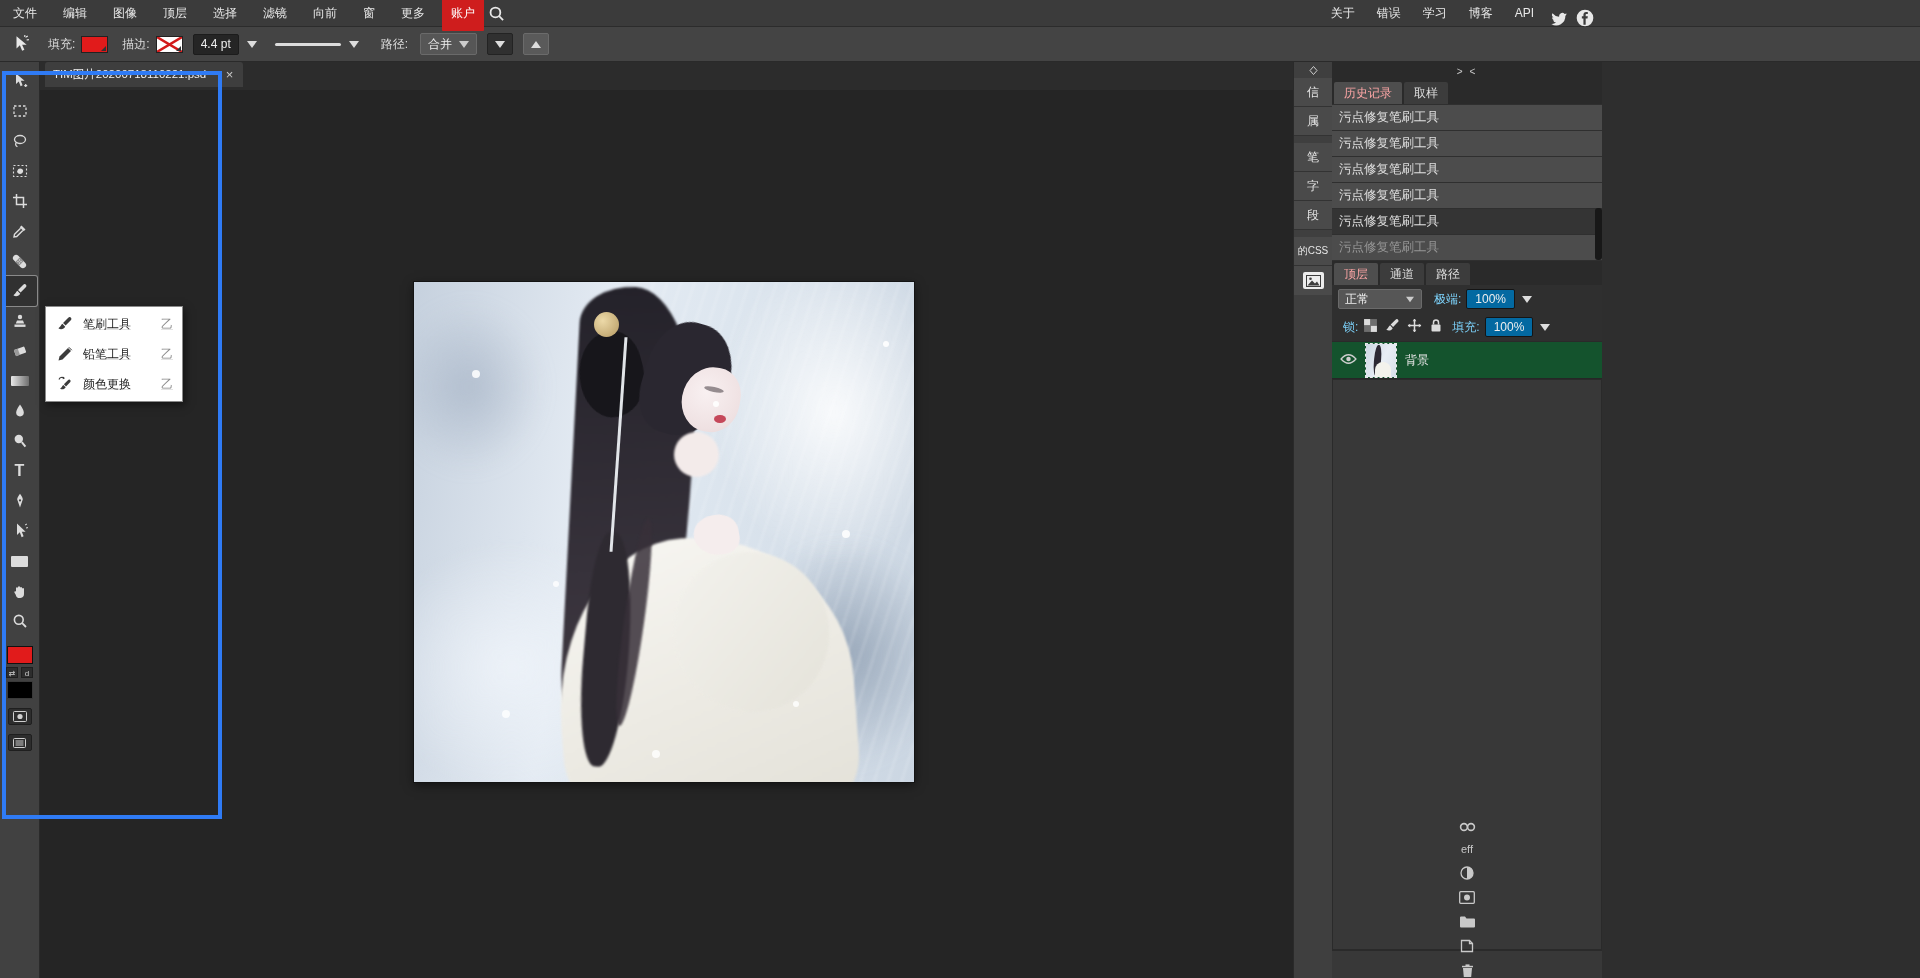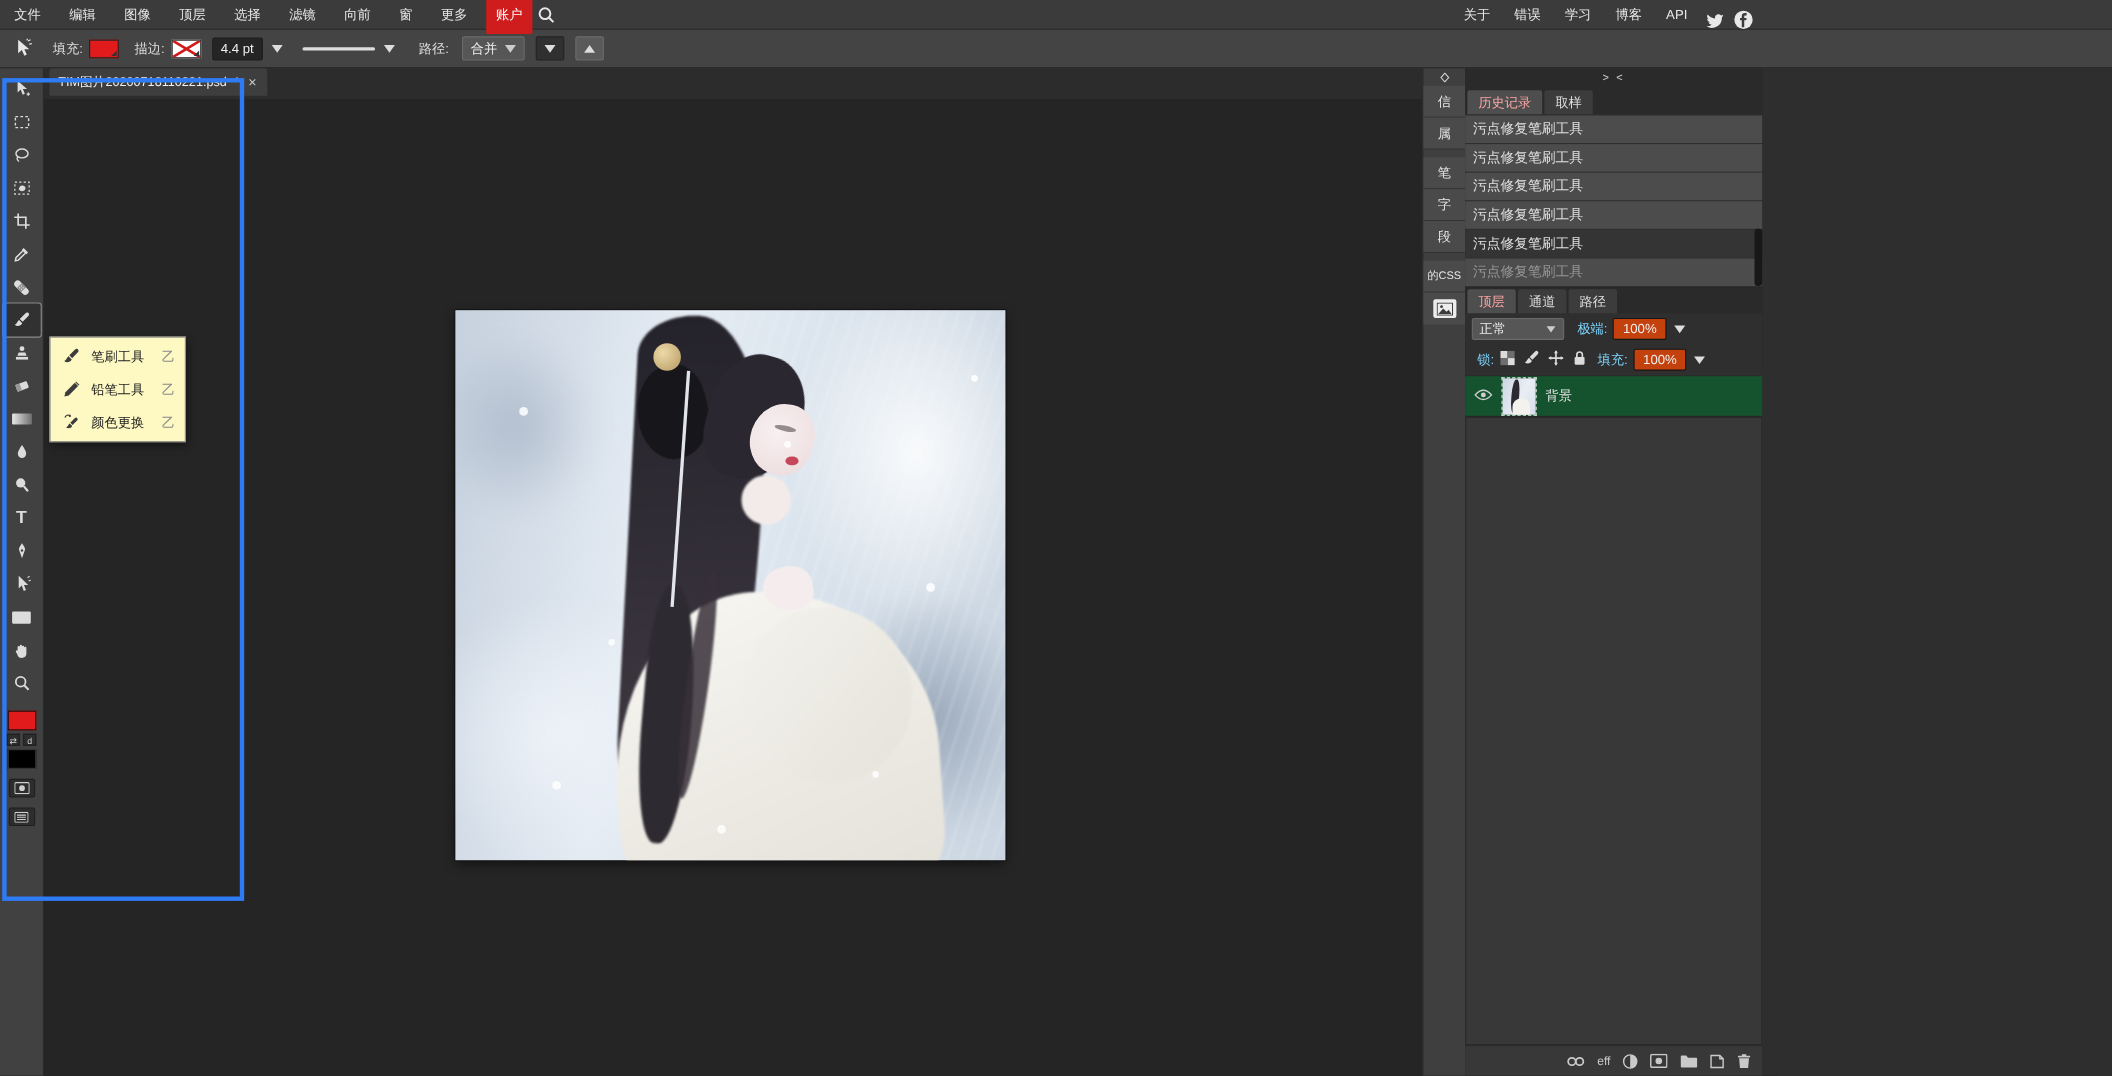--- a/index.html
+++ b/index.html
@@ -50,21 +50,21 @@
   .tabbar{left:40px;top:62px;width:1253px;height:28px;background:#2c2c2c;display:flex;align-items:flex-start;z-index:5;}
   .doctab{margin-left:5px;height:25px;background:#3e3e3e;display:flex;align-items:center;padding:0 8px;border-radius:3px 3px 0 0;color:#f0f0f0;font-size:11.5px;white-space:nowrap;}
   .doctab .dirty{margin:0 6px 0 7px;color:#fff;}
   .doctab .close{color:#c9c9c9;font-size:13px;padding:0 2px;}
   .canvas{left:40px;top:90px;width:1253px;height:888px;background:#252525;z-index:1;}
 
   
   .bluebox{left:2px;top:71px;width:220px;height:748px;border:4px solid #2f7bf5;z-index:60;pointer-events:none;}
 
   
-  .flyout{left:45px;top:306px;width:124px;background:#fef9c3;border:1px solid #8a8a8a;box-shadow:2px 3px 8px rgba(0,0,0,.5);z-index:70;padding:2px 0;}
+  .flyout{left:45px;top:306px;width:138px;background:#ffffff;border:1px solid #8a8a8a;box-shadow:2px 3px 8px rgba(0,0,0,.5);z-index:70;padding:2px 0;text-decoration:underline;}
   .flyrow{height:30px;display:flex;align-items:center;padding:0 9px;color:#1c1c1c;}
   .flyrow .fic{width:20px;display:flex;justify-content:center;margin-right:8px;}
   .flyrow .sc{margin-left:auto;color:#8a8a8a;}
 
   
   .strip{left:1293px;top:62px;width:39px;height:916px;background:#3f3f3f;border-left:1px solid #2a2a2a;display:flex;flex-direction:column;align-items:stretch;z-index:20;}
   .strip .collapse{height:16px;display:flex;align-items:center;justify-content:center;color:#cfcfcf;}
   .sbtn{height:29px;background:#4a4a4a;border-bottom:1px solid #333;display:flex;align-items:center;justify-content:center;color:#e6e6e6;font-size:12px;}
   .sgap{height:7px;}
   .sbtn.css{font-size:10px;}
@@ -79,29 +79,29 @@
   .ptab.active{background:#4e4e4e;color:#fca5a5;}
   .histlist{position:relative;background:#2f2f2f;padding-top:1px;}
   .hrow{height:25px;margin-bottom:1px;background:#4c4c4c;display:flex;align-items:center;padding-left:7px;color:#e0e0e0;font-size:12.5px;}
   .hrow.current{background:#343434;}
   .hrow.undone{color:#979797;}
   .hscroll{position:absolute;right:0;top:104px;width:7px;height:52px;background:#181818;border-radius:3px;}
   .lrow{height:28px;display:flex;align-items:center;padding:0 6px;background:#2f2f2f;}
   .lrow .lbl{margin:0 5px;color:#7dd3fc;}
   .blendsel{width:84px;height:20px;background:#565656;border:1px solid #6a6a6a;border-radius:2px;display:flex;align-items:center;padding:0 6px;color:#eee;}
   .blendsel .tri-d{margin-left:auto;margin-right:0;border-top-color:#ccc;transform:scale(.8);}
-  .pvbox{background:#c2410c;border:1px solid #151515;border-radius:2px;height:20px;line-height:18px;padding:0 8px;color:#eee;}
+  .pvbox{background:#0369a1;border:1px solid #151515;border-radius:2px;height:20px;line-height:18px;padding:0 8px;color:#eee;}
   .ptri{width:0;height:0;border-left:5px solid transparent;border-right:5px solid transparent;border-top:7px solid #ddd;margin-left:7px;}
   .lockics{display:flex;align-items:center;gap:7px;margin-right:4px;}
   .layerrow{height:38px;background:#14532d;border-top:1px solid #2a2a2a;border-bottom:1px solid #262626;display:flex;align-items:center;padding:0 8px;gap:9px;}
   .thumb{position:relative;width:30px;height:33px;outline:1px dashed #e8e8e8;background:linear-gradient(115deg,#ccd6e2,#e9eef5 55%,#d7dfe9);overflow:hidden;}
   .thumb .th-hair{position:absolute;left:8px;top:1px;width:7px;height:31px;background:#2d2933;border-radius:45%;transform:rotate(5deg);}
   .thumb .th-robe{position:absolute;left:9px;top:18px;width:16px;height:16px;background:#f3f2ec;border-radius:50% 50% 0 0;}
   .layerslist{flex:1;background:#383838;box-shadow:inset 0 0 0 1px #2a2a2a;}
-  .pbottom{height:28px;background:#383838;border-top:1px solid #2a2a2a;display:flex;align-items:center;justify-content:flex-end;gap:11px;padding:0 10px;}
+  .pbottom{height:28px;background:#383838;border-top:1px solid #2a2a2a;display:flex;align-items:center;justify-content:flex-end;gap:11px;padding:0 10px;flex-direction:column;}
   .pbottom .bic{display:flex;align-items:center;justify-content:center;color:#c9c9c9;font-size:11px;}
 
   .void{left:1602px;top:62px;width:318px;height:916px;background:#2e2e2e;z-index:10;}
 
   
   .photo{position:absolute;left:374px;top:192px;width:500px;height:500px;background:linear-gradient(100deg,#c6d1de 0%,#e4ebf3 35%,#dde6ef 55%,#cbd6e2 100%);box-shadow:0 0 0 1px #141414,0 3px 10px rgba(0,0,0,.55);overflow:hidden;}
   .photo>div{position:absolute;}
   .ph-blob1{left:60%;top:-5%;width:48%;height:62%;background:radial-gradient(closest-side,rgba(255,255,255,.85),rgba(255,255,255,0));filter:blur(6px);}
   .ph-blob2{left:-8%;top:52%;width:55%;height:50%;background:radial-gradient(closest-side,rgba(238,243,249,.9),rgba(238,243,249,0));filter:blur(8px);}
   .ph-dark1{left:66%;top:52%;width:40%;height:45%;background:radial-gradient(closest-side,rgba(105,124,148,.55),rgba(105,124,148,0));filter:blur(10px);}

